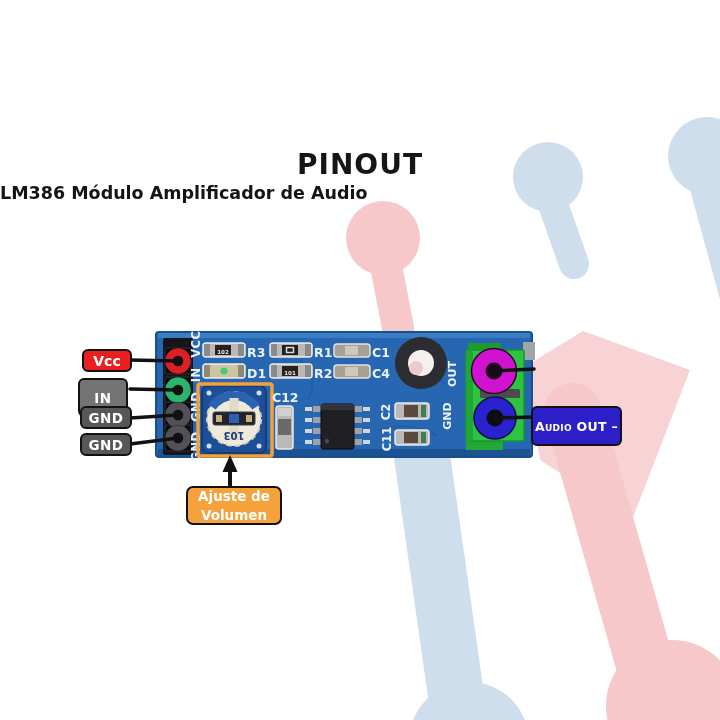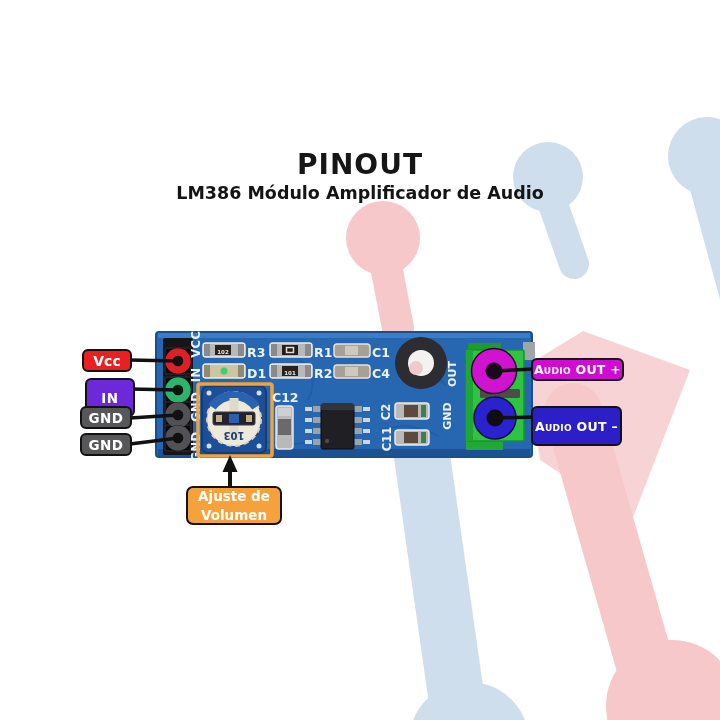--- a/index.html
+++ b/index.html
@@ -2,27 +2,27 @@
 <html><head>
 <meta charset="utf-8">
 <style>
   html,body{margin:0;padding:0;}
   body{width:720px;height:720px;background:#ffffff;overflow:hidden;
        font-family:"DejaVu Sans",sans-serif;}
   .canvas{position:relative;width:720px;height:720px;background:#fff;overflow:hidden;}
   svg.art{position:absolute;left:0;top:0;}
   .title{position:absolute;top:148px;left:0;width:720px;text-align:center;
          font-size:28px;font-weight:bold;letter-spacing:1px;color:#161616;}
-  .subtitle{position:absolute;top:183px;left:0;width:720px;text-align:center;
+  .subtitle{position:absolute;top:183px;left:0;width:720px;text-align:left;
          font-size:17.5px;font-weight:bold;color:#141414;}
   .lbl{position:absolute;box-sizing:border-box;display:flex;align-items:center;
        justify-content:center;color:#fff;font-weight:bold;
        border:2.5px solid #121212;border-radius:6px;}
   #lbl-vcc {left:82px;top:349px;width:50px;height:23px;background:#e8201f;font-size:14px;}
-  #lbl-in  {left:85px;top:378px;width:50px;height:39px;background:#6d28d9;font-size:13.5px;letter-spacing:.5px;}
+  #lbl-in  {left:78px;top:378px;width:50px;height:39px;background:#737373;font-size:13.5px;letter-spacing:.5px;}
   #lbl-gnd1{left:80px;top:406px;width:52px;height:23px;background:#57575a;font-size:13.5px;letter-spacing:.5px;}
   #lbl-gnd2{left:80px;top:433px;width:52px;height:23px;background:#57575a;font-size:13.5px;letter-spacing:.5px;}
   #lbl-outp{left:531px;top:358px;width:93px;height:23px;background:#cf0ccf;
             font-size:12.5px;font-variant:small-caps;letter-spacing:.3px;}
   #lbl-outm{left:531px;top:406px;width:91px;height:40px;background:#2c1fc8;
             font-size:12.5px;font-variant:small-caps;letter-spacing:.3px;}
   #lbl-vol {left:186px;top:486px;width:96px;height:39px;background:#f6a23c;
             flex-direction:column;font-size:13.5px;line-height:16px;border-radius:7px;justify-content:space-between;}
   .silk{font-family:"DejaVu Sans",sans-serif;font-weight:bold;fill:#ecf2fc;}
 </style>
@@ -240,21 +240,20 @@
   </g>
 </svg>
 
 <div class="title">PINOUT</div>
 <div class="subtitle">LM386 Módulo Amplificador de Audio</div>
 
 <div class="lbl" id="lbl-vcc">Vcc</div>
 <div class="lbl" id="lbl-in">IN</div>
 <div class="lbl" id="lbl-gnd1">GND</div>
 <div class="lbl" id="lbl-gnd2">GND</div>
-<div class="lbl" id="lbl-outp">Audio OUT +</div>
 <div class="lbl" id="lbl-outm">Audio OUT –</div>
 
 <div class="lbl" id="lbl-vol">
   <span>Ajuste de</span>
   <span>Volumen</span>
 </div>
 
 </div>
 
 </body></html>

